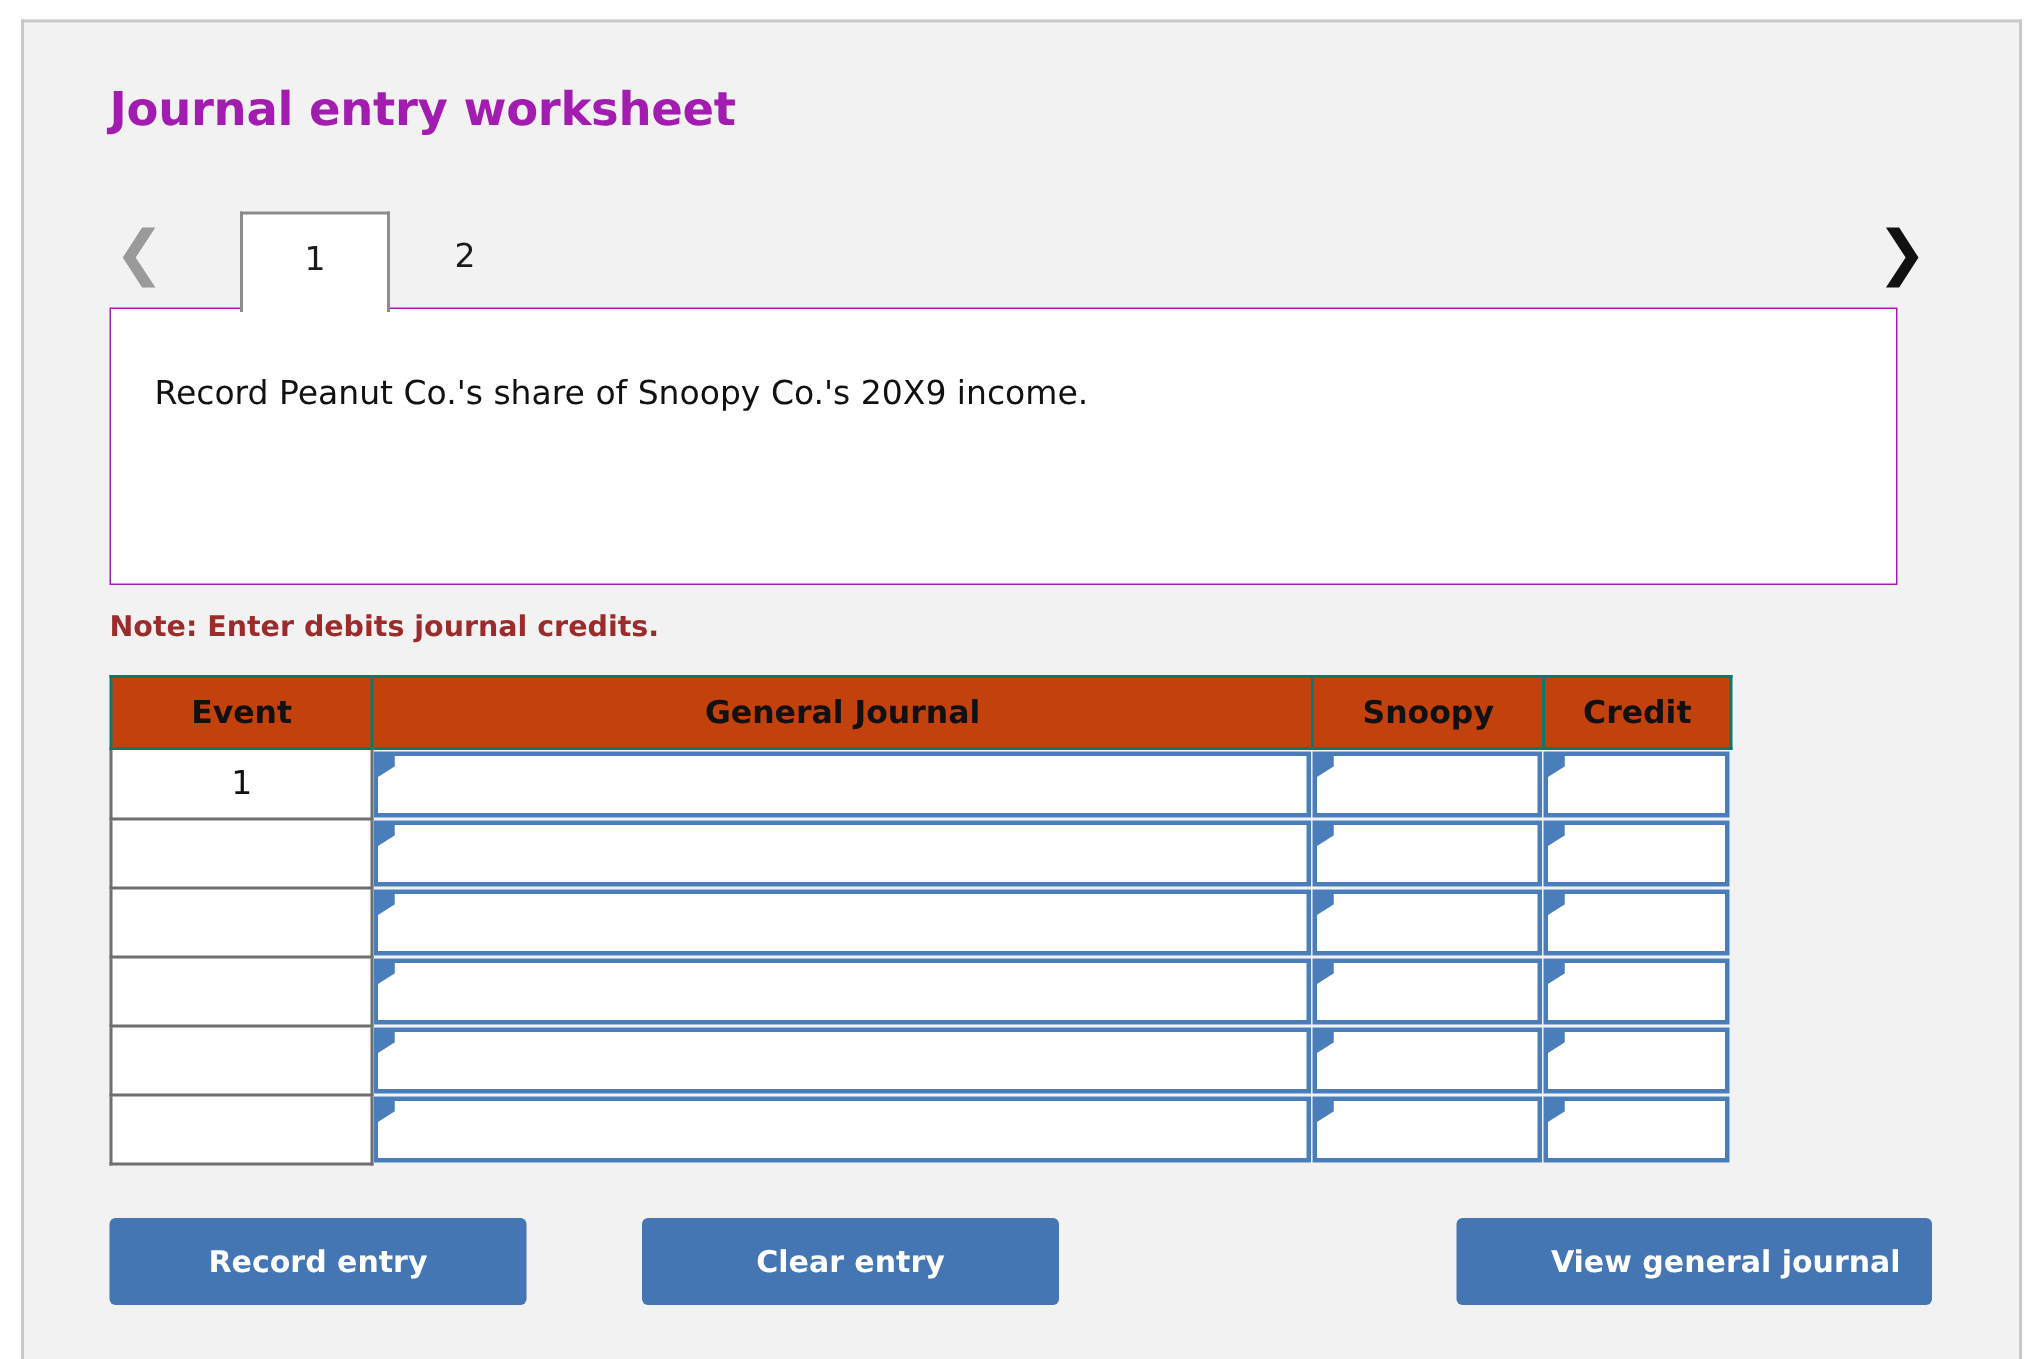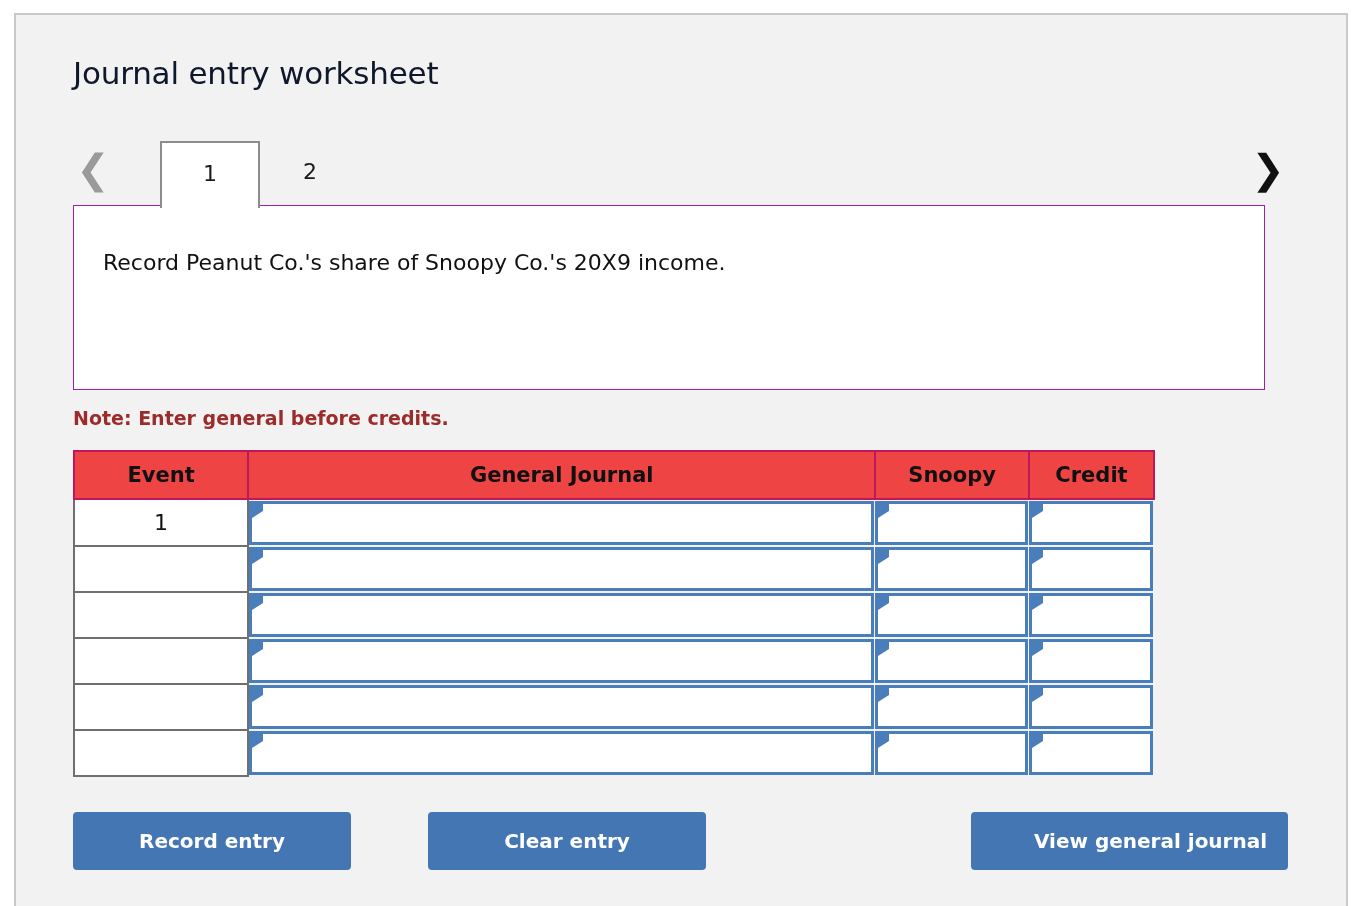--- a/index.html
+++ b/index.html
@@ -22,22 +22,22 @@
     border: 2px solid #c8c8c8;
     border-bottom: none;
     overflow: hidden;
   }
 
   .page-title {
     position: absolute;
     left: 57px;
     top: 40px;
     font-size: 31px;
-    font-weight: normal;
-    color: #0f172a;
+    font-weight: bold;
+    color: #a21caf;
     letter-spacing: -0.2px;
     white-space: nowrap;
     text-align: right;
   }
 
   
   .tabstrip {
     position: absolute;
     left: 57px;
     top: 115px;
@@ -116,22 +116,22 @@
 
   
   .jtable {
     position: absolute;
     left: 57px;
     top: 435px;
     width: 1082px;
     border-collapse: collapse;
   }
   .jtable th {
-    background: #ef4444;
-    border: 2px solid #be185d;
+    background: #c2410c;
+    border: 2px solid #0f766e;
     height: 48px;
     font-size: 21px;
     font-weight: bold;
     color: #111111;
     text-align: center;
     padding: 0;
   }
   .col-event   { width: 170px; }
   .col-journal { width: 612px; }
   .col-debit   { width: 150px; }
@@ -208,21 +208,21 @@
     <div class="tab inactive tab-2">
       <span>2</span>
     </div>
     <div class="nav-chevron nav-next">❯</div>
   </div>
 
   <div class="desc-box">
     <div class="desc-text">Record Peanut Co.'s share of Snoopy Co.'s 20X9 income.</div>
   </div>
 
-  <div class="note">Note: Enter general before credits.</div>
+  <div class="note">Note: Enter debits journal credits.</div>
 
   <table class="jtable">
     <thead>
       <tr>
         <th class="col-event">Event</th>
         <th class="col-journal">General Journal</th>
         <th class="col-debit">Snoopy</th>
         <th class="col-credit">Credit</th>
       </tr>
     </thead>

